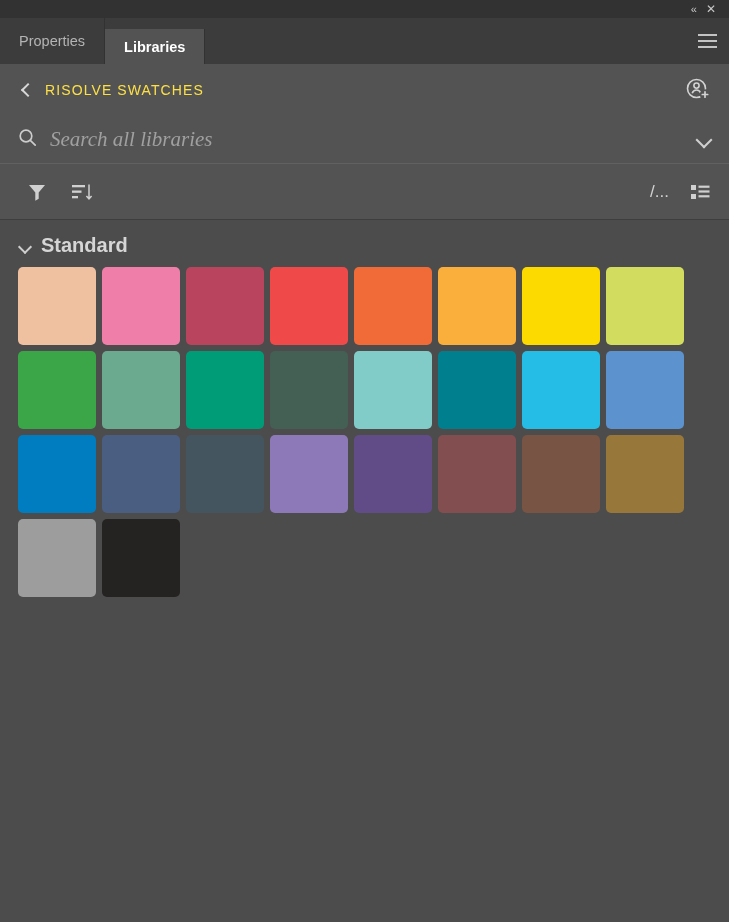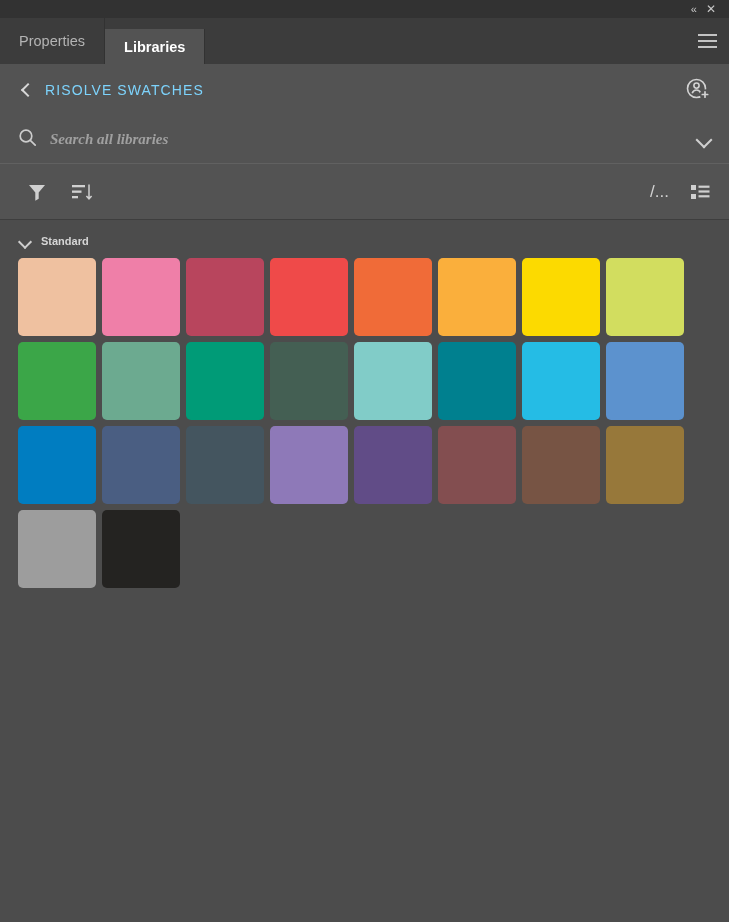--- a/index.html
+++ b/index.html
@@ -111,21 +111,21 @@
     left: 5px; top: 3px;
     width: 8px; height: 8px;
     border-left: 2px solid #d8d8d8;
     border-bottom: 2px solid #d8d8d8;
     transform: rotate(45deg);
   }
   .libtitle {
     margin-left: 11px;
     font-size: 14px;
     letter-spacing: 1.1px;
-    color: #7dd3fc;
+    color: #fde047;
     white-space: nowrap;
   }
   .spacer { flex: 1 1 auto; }
   .invite-icon {
     width: 30px; height: 30px;
     cursor: pointer;
     display: flex;
     align-items: center;
     justify-content: center;
   }
@@ -143,26 +143,25 @@
   .searchwrap {
     display: flex;
     align-items: center;
     flex: 1 1 auto;
   }
   .search-input {
     background: transparent;
     border: none;
     outline: none;
     color: #c9c9c9;
-    font-size: 15px;
+    font-size: 21px;
     font-style: italic;
     font-family: "Liberation Serif", serif;
     margin-left: 13px;
     flex: 1 1 auto;
-    font-weight: bold;
   }
   .search-input::placeholder { color: #a0a0a0; font-style: italic; }
   .chev-down {
     width: 22px; height: 22px;
     position: relative;
     cursor: pointer;
     flex: 0 0 22px;
   }
   .chev-down::before {
     content: "";
@@ -223,21 +222,21 @@
     content: "";
     position: absolute;
     left: 2px; top: 3px;
     width: 8px; height: 8px;
     border-right: 2px solid #cfcfcf;
     border-bottom: 2px solid #cfcfcf;
     transform: rotate(45deg);
   }
   .group-title {
     margin-left: 9px;
-    font-size: 11px;
+    font-size: 20px;
     font-weight: bold;
     color: #d6d6d6;
   }
   .swatch-grid {
     display: grid;
     grid-template-columns: repeat(8, 78px);
     gap: 6px;
     padding: 0 18px;
   }
   .swatch {

